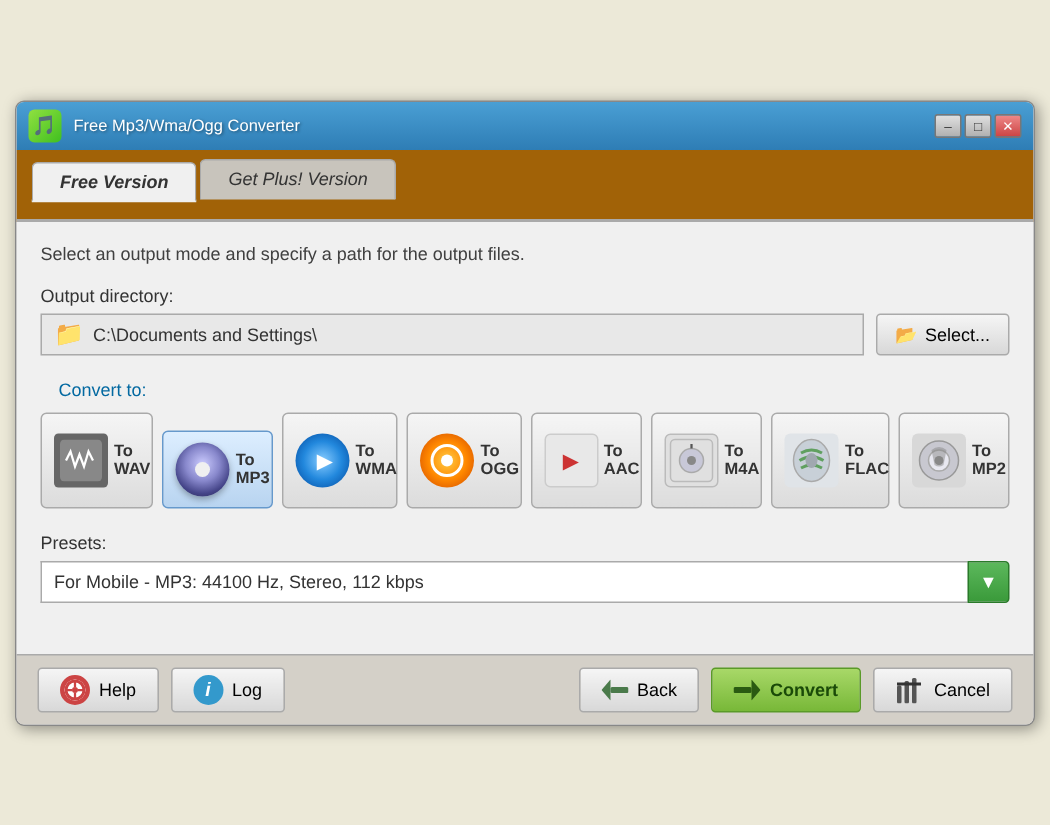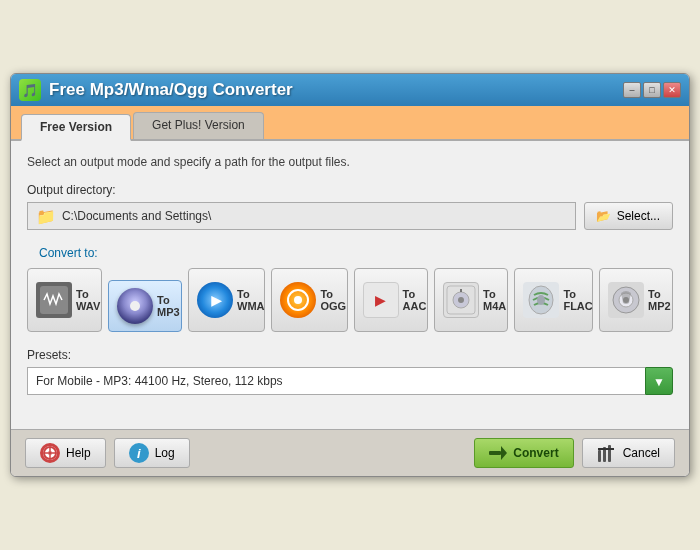--- a/index.html
+++ b/index.html
@@ -28,22 +28,22 @@
       background: linear-gradient(to bottom, #4a9fd4, #2e7db5);
       height: 32px;
       display: flex;
       align-items: center;
       padding: 0 8px;
       gap: 8px;
     }
 
     .title-bar-text {
       color: white;
-      font-size: 17px;
-      font-weight: bold;
+      font-size: 11px;
+      font-weight: normal;
       flex: 1;
       text-shadow: 1px 1px 2px rgba(0,0,0,0.4);
     }
 
     .title-bar-controls {
       display: flex;
       gap: 2px;
     }
 
     .title-btn {
@@ -55,24 +55,25 @@
       display: flex;
       align-items: center;
       justify-content: center;
       font-size: 9px;
       cursor: pointer;
       color: #333;
     }
     .title-btn.close { background: linear-gradient(to bottom, #e88, #c44); color: white; }
 
     .tabs-bar {
-      background: #fdba74;
-      display: flex;
-      padding: 6px 10px 0;
+      background: #a16207;
+      display: flex;
+      padding: 6px 10px 13px;
       border-bottom: 2px solid #aaa;
+      font-style: italic;
     }
 
     .tab {
       padding: 5px 18px;
       font-size: 12px;
       cursor: pointer;
       border: 1px solid #aaa;
       border-bottom: none;
       border-radius: 4px 4px 0 0;
       background: #c8c4bc;
@@ -578,20 +579,27 @@
       <span>Help</span>
     </button>
 
     <button class="bottom-btn">
       <div class="info-icon">i</div>
       <span>Log</span>
     </button>
 
     <div class="spacer"></div>
 
+    <button class="bottom-btn">
+      <svg width="18" height="14" viewBox="0 0 18 14">
+        <polygon points="6,0 0,7 6,14" fill="#4a7a4a"></polygon>
+        <rect x="6" y="5" width="12" height="4" fill="#4a7a4a" rx="1"></rect>
+      </svg>
+      <span>Back</span>
+    </button>
 
     <button class="bottom-btn primary">
       <svg width="18" height="14" viewBox="0 0 18 14">
         <rect x="0" y="5" width="12" height="4" fill="#2a5a12" rx="1"></rect>
         <polygon points="12,0 18,7 12,14" fill="#2a5a12"></polygon>
       </svg>
       <span>Convert</span>
     </button>
 
     <button class="bottom-btn">

